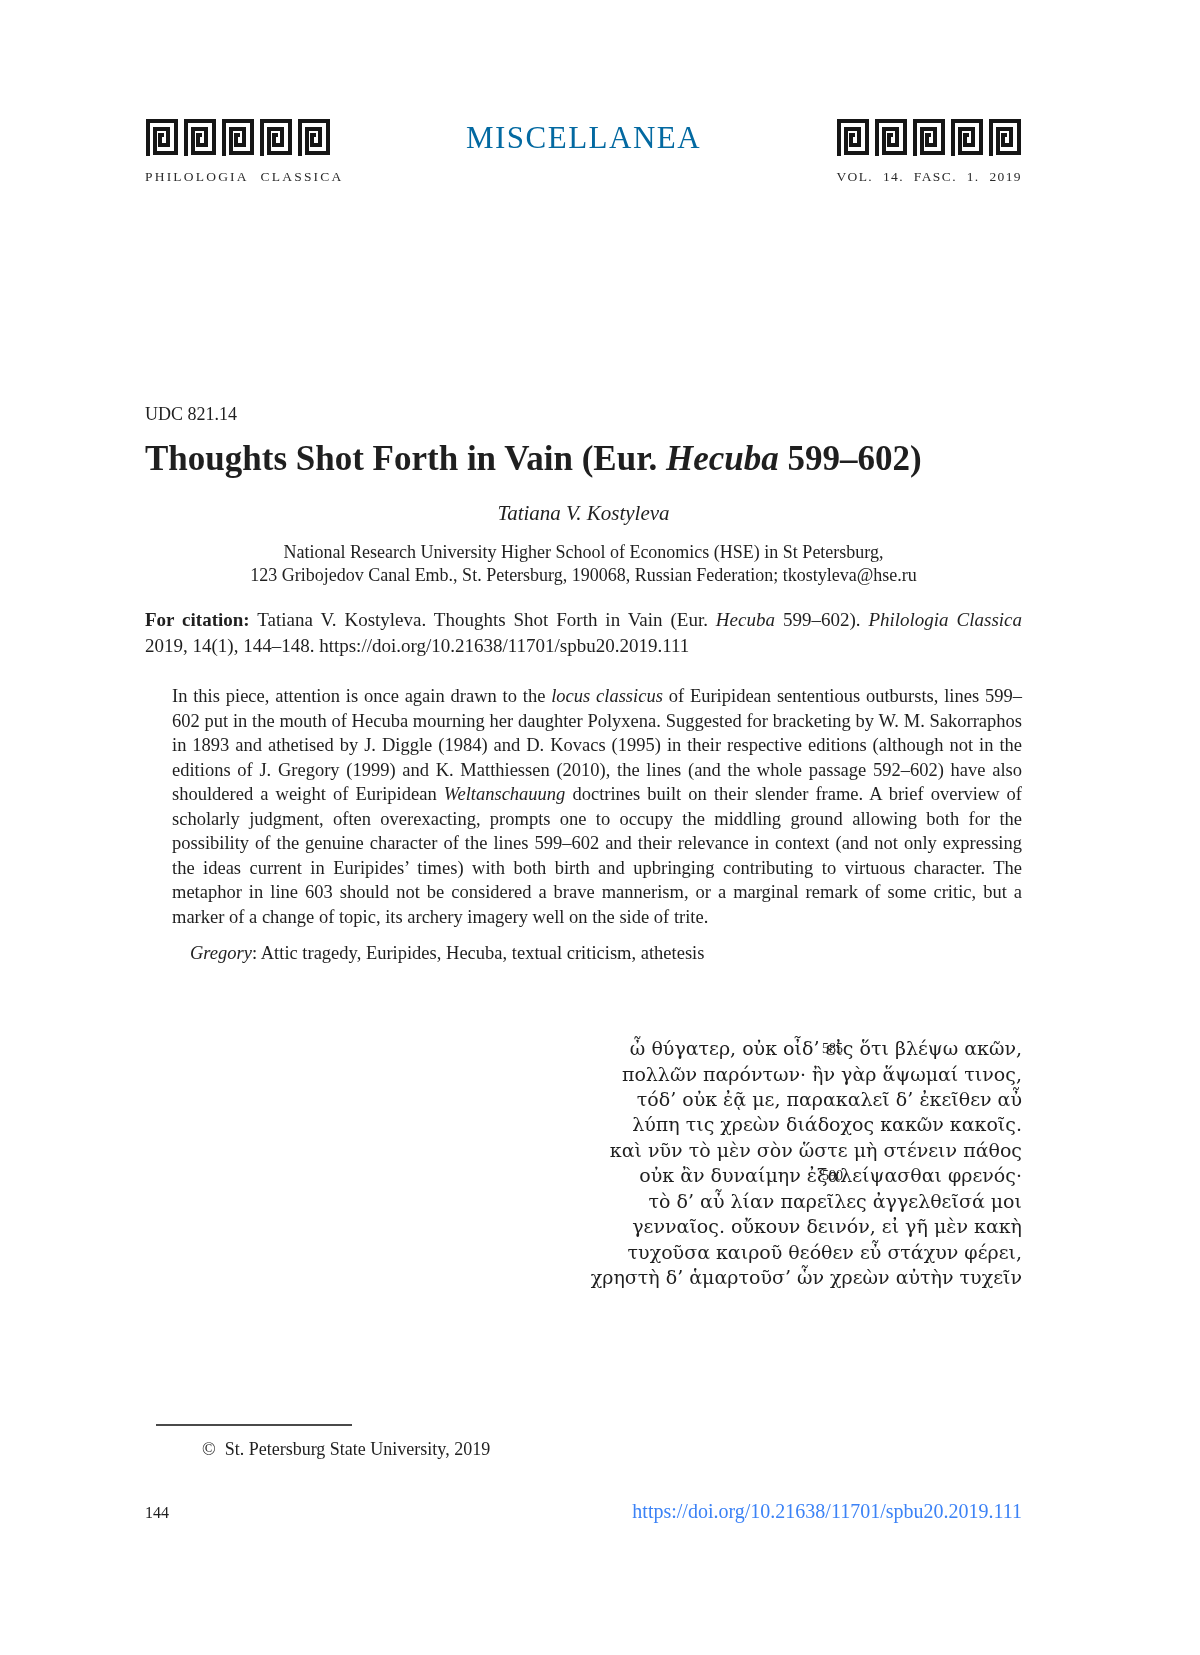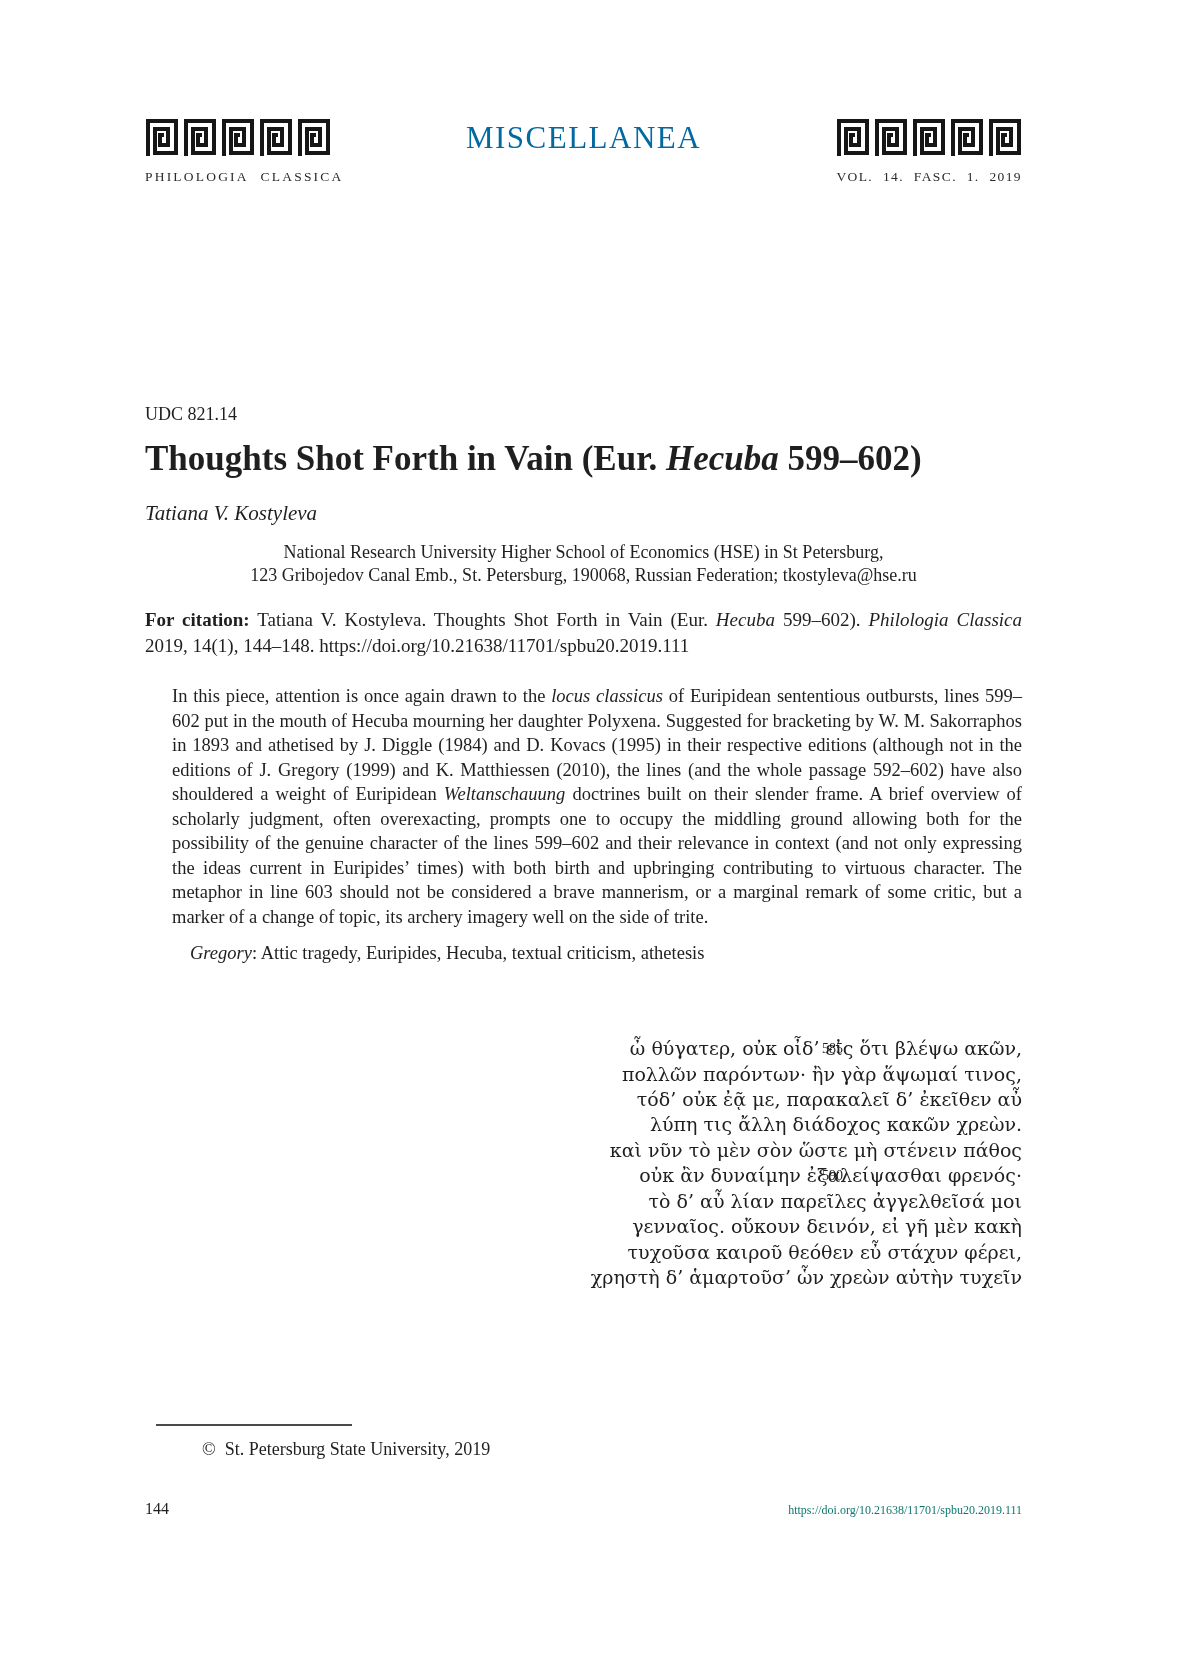--- a/index.html
+++ b/index.html
@@ -23,21 +23,21 @@
   }
   .orn-label.vol { letter-spacing:1.4px; word-spacing:5px; }
   .section-title {
     font-size:31px; letter-spacing:1.5px; margin-top:2px; color:#0369a1;
     font-weight:400; white-space:nowrap;
   }
   
   .main { position:absolute; top:404px; left:145px; width:877px; }
   .udc { font-size:18px; }
   .article-title { margin-top:14px; font-size:35px; font-weight:bold; line-height:1.15; }
-  .author { margin-top:22px; font-size:21px; font-style:italic; }
+  .author { margin-top:22px; font-size:21px; font-style:italic;text-align:center; }
   .affiliation { margin-top:15px; font-size:18px; line-height:23px;text-align:center; }
   .citation { margin-top:20px; font-size:19px; line-height:25.5px; text-align:justify; }
   .abstract { margin-top:26px; margin-left:27px; font-size:18.5px; line-height:24.5px; text-align:justify; }
   .keywords { margin-top:14px; margin-left:45px; font-size:18.5px; }
   
   .verse {
     margin-top:72px; margin-left:239px; position:relative;
     font-family:"DejaVu Serif", serif; font-size:19px; line-height:25.4px;
     white-space:nowrap;
     text-align:right;
@@ -49,21 +49,21 @@
   }
   
   .footnote { position:absolute; top:1424px; left:156px; width:877px; }
   .fn-rule { width:196px; height:0; border-top:2px solid #4a4a4a; }
   .copyright { margin-top:13px; padding-left:46px; font-size:18px; }
   .footer {
     position:absolute; top:1500px; left:145px; width:877px;
     display:flex; justify-content:space-between; align-items:baseline;
   }
   .page-num { font-size:16px; }
-  .doi { font-size:12px; color:#0f766e; text-decoration:none; }
+  .doi { font-size:20px; color:#3b82f6; text-decoration:none; }
 </style>
 </head>
 <body>
 
 <svg width="0" height="0" style="position:absolute" aria-hidden="true">
   <defs>
     <symbol id="meander" viewBox="0 0 34 38">
       <path d="M3 38 V3 H31 V35 H10 V11 H23 V27 H15 V17 H19" fill="none" stroke="#161616" stroke-width="4"></path>
     </symbol>
   </defs>
@@ -124,21 +124,21 @@
       <div>123 Gribojedov Canal Emb., St. Petersburg, 190068, Russian Federation; tkostyleva@hse.ru</div>
     </div>
     <div class="citation"><span style="font-weight: bold;">For citation:</span><span> Tatiana V. Kostyleva. Thoughts Shot Forth in Vain (Eur. </span><span style="font-style: italic;">Hecuba</span><span> 599–602). </span><span style="font-style: italic;">Philologia Classica</span><span> 2019, 14(1), 144–148. https://doi.org/10.21638/11701/spbu20.2019.111</span></div>
     <div class="abstract"><span>In this piece, attention is once again drawn to the </span><span style="font-style: italic;">locus classicus</span><span> of Euripidean sententious outbursts, lines 599–602 put in the mouth of Hecuba mourning her daughter Polyxena. Suggested for bracketing by W. M. Sakorraphos in 1893 and athetised by J. Diggle (1984) and D. Kovacs (1995) in their respective editions (although not in the editions of J. Gregory (1999) and K. Matthiessen (2010), the lines (and the whole passage 592–602) have also shouldered a weight of Euripidean </span><span style="font-style: italic;">Weltanschauung</span><span> doctrines built on their slender frame. A brief overview of scholarly judgment, often overexacting, prompts one to occupy the middling ground allowing both for the possibility of the genuine character of the lines 599–602 and their relevance in context (and not only expressing the ideas current in Euripides’ times) with both birth and upbringing contributing to virtuous character. The metaphor in line 603 should not be considered a brave mannerism, or a marginal remark of some critic, but a marker of a change of topic, its archery imagery well on the side of trite.</span></div>
     <div class="keywords"><span style="font-style: italic;">Gregory</span><span>: Attic tragedy, Euripides, Hecuba, textual criticism, athetesis</span></div>
 
     <div class="verse">
       <div class="verse-line"><span>ὦ θύγατερ, οὐκ οἶδ’ εἰς ὅτι βλέψω ακῶν,</span><span class="vnum">585</span></div>
       <div class="verse-line"><span>πολλῶν παρόντων· ἢν γὰρ ἅψωμαί τινος,</span><span class="vnum"></span></div>
       <div class="verse-line"><span>τόδ’ οὐκ ἐᾷ με, παρακαλεῖ δ’ ἐκεῖθεν αὖ</span><span class="vnum"></span></div>
-      <div class="verse-line"><span>λύπη τις ἄλλη διάδοχος κακῶν χρεὼν.</span><span class="vnum"></span></div>
+      <div class="verse-line"><span>λύπη τις χρεὼν διάδοχος κακῶν κακοῖς.</span><span class="vnum"></span></div>
       <div class="verse-line"><span>καὶ νῦν τὸ μὲν σὸν ὥστε μὴ στένειν πάθος</span><span class="vnum"></span></div>
       <div class="verse-line"><span>οὐκ ἂν δυναίμην ἐξαλείψασθαι φρενός·</span><span class="vnum">590</span></div>
       <div class="verse-line"><span>τὸ δ’ αὖ λίαν παρεῖλες ἀγγελθεῖσά μοι</span><span class="vnum"></span></div>
       <div class="verse-line"><span>γενναῖος. οὔκουν δεινόν, εἰ γῆ μὲν κακὴ</span><span class="vnum"></span></div>
       <div class="verse-line"><span>τυχοῦσα καιροῦ θεόθεν εὖ στάχυν φέρει,</span><span class="vnum"></span></div>
       <div class="verse-line"><span>χρηστὴ δ’ ἁμαρτοῦσ’ ὧν χρεὼν αὐτὴν τυχεῖν</span><span class="vnum"></span></div>
     </div>
   </div>
 
   <div class="footnote">

